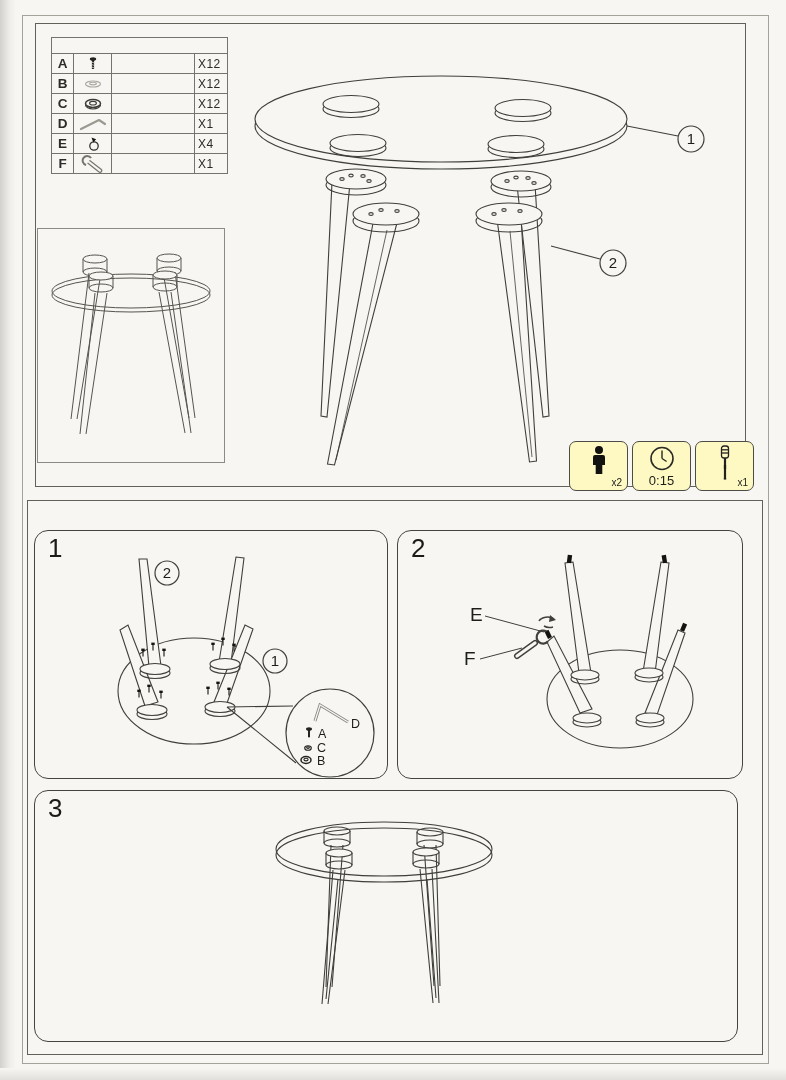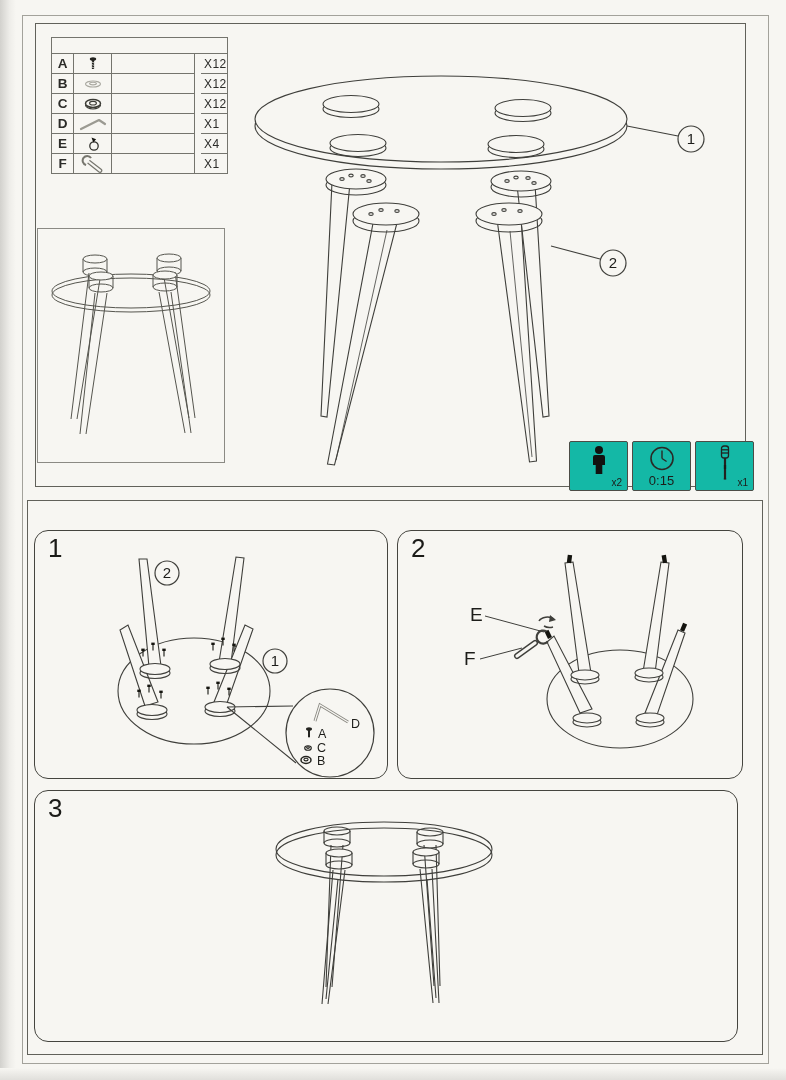--- a/index.html
+++ b/index.html
@@ -18,29 +18,29 @@
   
   .parts{position:absolute;left:15px;top:13px;width:175px;border:1px solid #74746d;
          display:grid;grid-template-columns:22px 38px 83px 32px;background:transparent;}
   .phead{grid-column:1 / 5;height:15px;border-bottom:1px solid #74746d;}
   .pc{height:19px;border-bottom:1px solid #74746d;border-right:1px solid #74746d;
       display:flex;align-items:center;}
   .pc:nth-last-child(-n+4){border-bottom:none;}
   .pc.last{border-right:none;}
   .pid{justify-content:center;font-weight:bold;font-size:13.5px;}
   .picon{justify-content:center;}
-  .pqty{font-size:12px;padding-left:3px;letter-spacing:.4px;margin-left:6px;}
+  .pqty{font-size:12px;padding-left:3px;letter-spacing:.4px;}
 
   .product-box{position:absolute;left:1px;top:204px;width:186px;height:233px;
                border:1px solid #8b8a84;}
   .exploded{position:absolute;left:193px;top:32px;width:545px;height:430px;}
 
   .info-row{position:absolute;left:533px;top:417px;display:flex;gap:4px;}
-  .ibox{width:57px;height:48px;border:1.6px solid #4c4c46;border-radius:2px;
-        position:relative;background:#14b8a6;}
+  .ibox{width:57px;height:48px;border:1.6px solid #4c4c46;border-radius:7px;
+        position:relative;background:#fef9c3;}
   .ibox svg{position:absolute;left:50%;top:3px;transform:translateX(-50%);}
   .ibadge{position:absolute;right:5px;bottom:2px;font-size:10px;color:#1d1d1a;}
   .ibadge.center{left:0;right:0;text-align:center;font-size:13px;}
 
   .panel{position:absolute;border:1.6px solid #45453f;border-radius:14px;background:transparent;}
   .panel1{left:6px;top:29px;width:352px;height:247px;}
   .panel2{left:369px;top:29px;width:344px;height:247px;}
   .panel3{left:6px;top:289px;width:702px;height:250px;}
   .stepnum{position:absolute;left:13px;top:2px;font-size:26px;font-weight:500;color:#1b1b18;}
   .fillsvg{position:absolute;left:0;top:0;width:100%;height:100%;}

